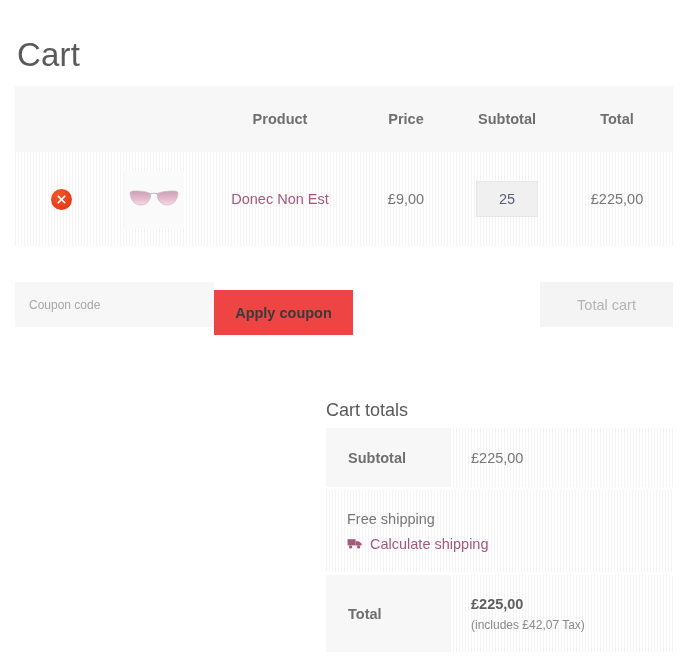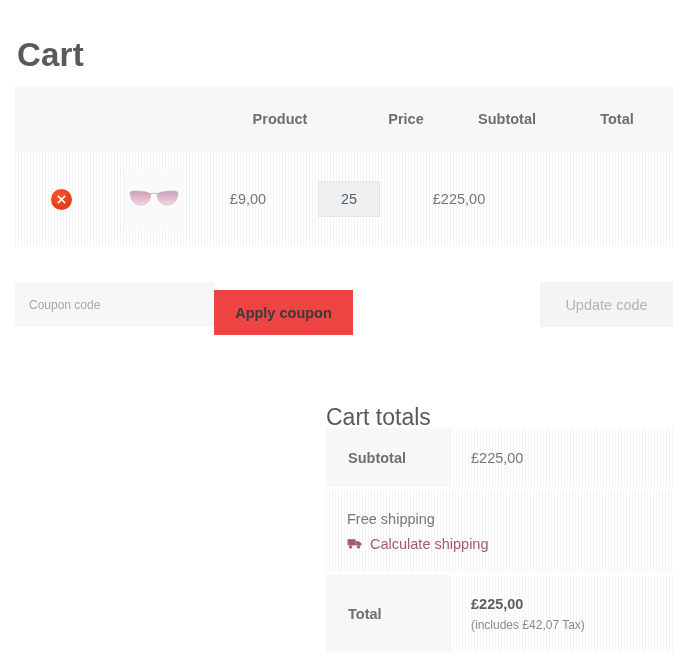--- a/index.html
+++ b/index.html
@@ -28,21 +28,21 @@
   .solid-grey {
     background-color: #f7f7f7;
   }
 
   
   .page-title {
     position: absolute;
     left: 17px;
     top: 11px;
     font-size: 33px;
-    font-weight: 700;
+    font-weight: 400;
     color: #5a5a5a;
     letter-spacing: 0.2px;
     line-height: 44px;
   }
 
   
   .cart-table {
     position: absolute;
     left: 15px;
     top: 86px;
@@ -174,21 +174,21 @@
     font-size: 14.5px;
     color: #b4b4b4;
     cursor: default;
   }
 
   
   .totals-title {
     position: absolute;
     left: 326px;
     top: 385px;
-    font-size: 23px;
+    font-size: 18px;
     font-weight: 300;
     color: #5a5a5a;
   }
   .totals-table {
     position: absolute;
     left: 326px;
     top: 428px;
     width: 347px;
   }
   .totals-row {
@@ -287,35 +287,38 @@
               <stop offset="100%" stop-color="#f6dbe6"></stop>
             </linearGradient>
           </defs>
           <path d="M2 7 C2 5.5 4 5 7 5 C14 5 21 6 22.5 8 C23.6 12 20 19 13 19 C6.5 19 2.5 14 2 7 Z" fill="url(#lensGrad)" stroke="#c9b6c0" stroke-width="0.7"></path>
           <path d="M50 7 C50 5.5 48 5 45 5 C38 5 31 6 29.5 8 C28.4 12 32 19 39 19 C45.5 19 49.5 14 50 7 Z" fill="url(#lensGrad)" stroke="#c9b6c0" stroke-width="0.7"></path>
           <path d="M22.5 8 C24.3 6.9 27.7 6.9 29.5 8" fill="none" stroke="#b9a7b1" stroke-width="1.1"></path>
         </svg>
       </span>
     </div>
 
+    <div class="col-product">
+      <a class="product-link" href="#">Donec Non Est</a>
+    </div>
 
     <div class="col-price price-cell">£9,00</div>
 
     <div class="col-qty">
       <input class="qty-input" type="text" value="25" style="">
     </div>
 
     <div class="col-total total-cell">£225,00</div>
   </div>
 </div>
 
 <div class="actions-row">
   <input class="coupon-input" type="text" placeholder="Coupon code" style="">
   <button class="apply-coupon-btn">Apply coupon</button>
-  <button class="update-cart-btn">Update code</button>
+  <button class="update-cart-btn">Total cart</button>
 </div>
 
 <h2 class="totals-title">Cart totals</h2>
 
 <div class="totals-table">
 
   <div class="totals-row r-subtotal">
     <div class="tot-label solid-grey">Subtotal</div>
     <div class="tot-value stripes">
       <span>£225,00</span>

